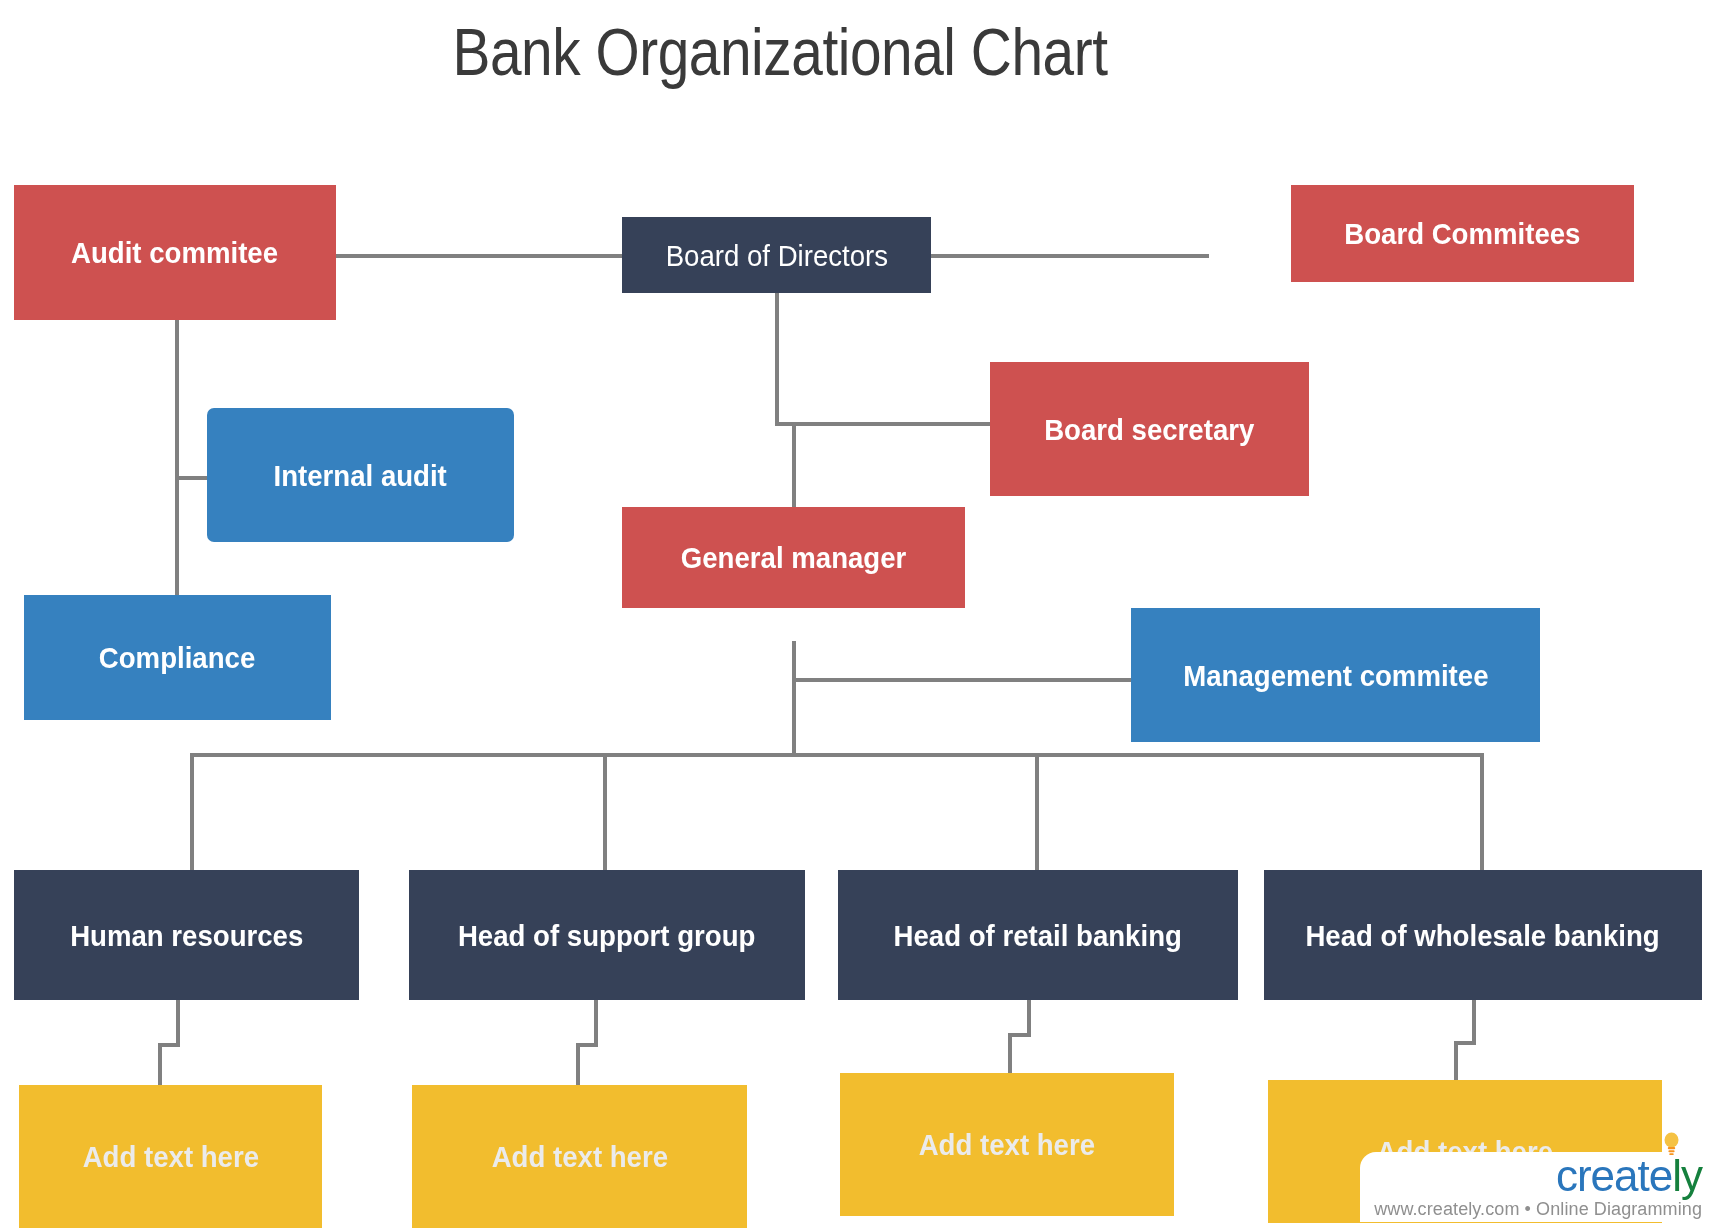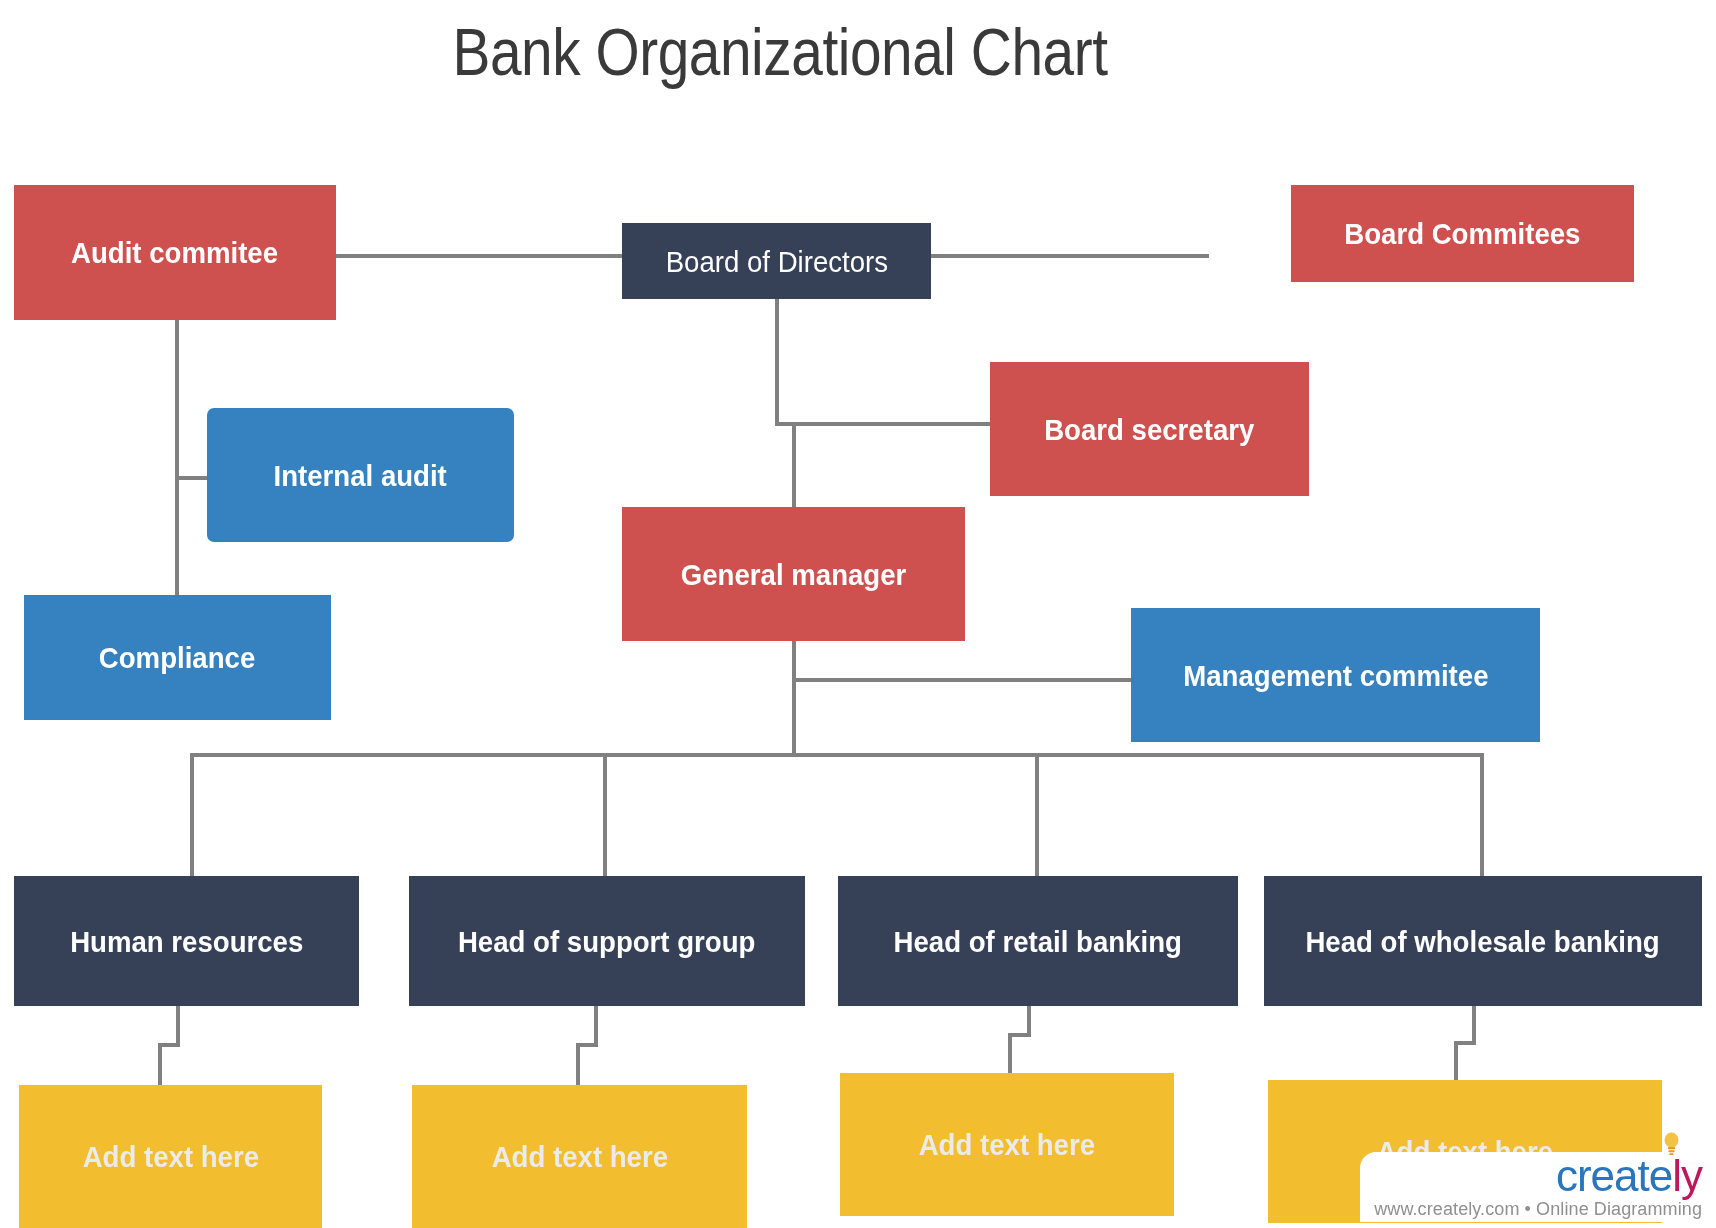--- a/index.html
+++ b/index.html
@@ -61,21 +61,21 @@
     font-family: "Liberation Sans", sans-serif;
     font-weight: 700;
     font-size: 30px;
     color: #ffffff;
     white-space: nowrap;
     transform: scaleX(0.92);
     display: inline-block;
   }
 
   .node.red    { background: #ce5150; }
-  .node.navy   { background: #364158; margin-top: 6px; }
+  .node.navy   { background: #364158; }
   .node.blue   { background: #3681bf; }
   .node.yellow { background: #f2bd2e; }
 
   
   .node.root .label {
     font-weight: 400;
     font-size: 30px;
   }
 
   .node.yellow .label {
@@ -96,21 +96,21 @@
   }
   #creately-wordmark {
     position: relative;
     font-size: 44px;
     font-weight: 400;
     line-height: 1;
     letter-spacing: -1px;
     white-space: nowrap;
   }
   #creately-wordmark .blue   { color: #2a76bc; }
-  #creately-wordmark .orange { color: #be185d; }
+  #creately-wordmark .orange { color: #15803d; }
   #bulb-icon {
     position: absolute;
     right: 22px;
     top: -22px;
     width: 17px;
     height: 24px;
   }
   #creately-tagline {
     font-size: 18px;
     color: #8f8f8f;
@@ -177,21 +177,21 @@
   </div>
 
   <div class="node red" style="left:990px; top:362px; width:319px; height:134px;">
     <span class="label">Board secretary</span>
   </div>
 
   <div class="node blue" style="left:24px; top:595px; width:307px; height:125px;">
     <span class="label">Compliance</span>
   </div>
 
-  <div class="node red" style="left:622px; top:507px; width:343px; height:134px;">
+  <div class="node red" style="left:622px; top:507px; width:343px; height:101px;">
     <span class="label">General manager</span>
   </div>
 
   <div class="node blue" style="left:1131px; top:608px; width:409px; height:134px;">
     <span class="label">Management commitee</span>
   </div>
 
   <div class="node navy" style="left:14px; top:870px; width:345px; height:130px;">
     <span class="label">Human resources</span>
   </div>

